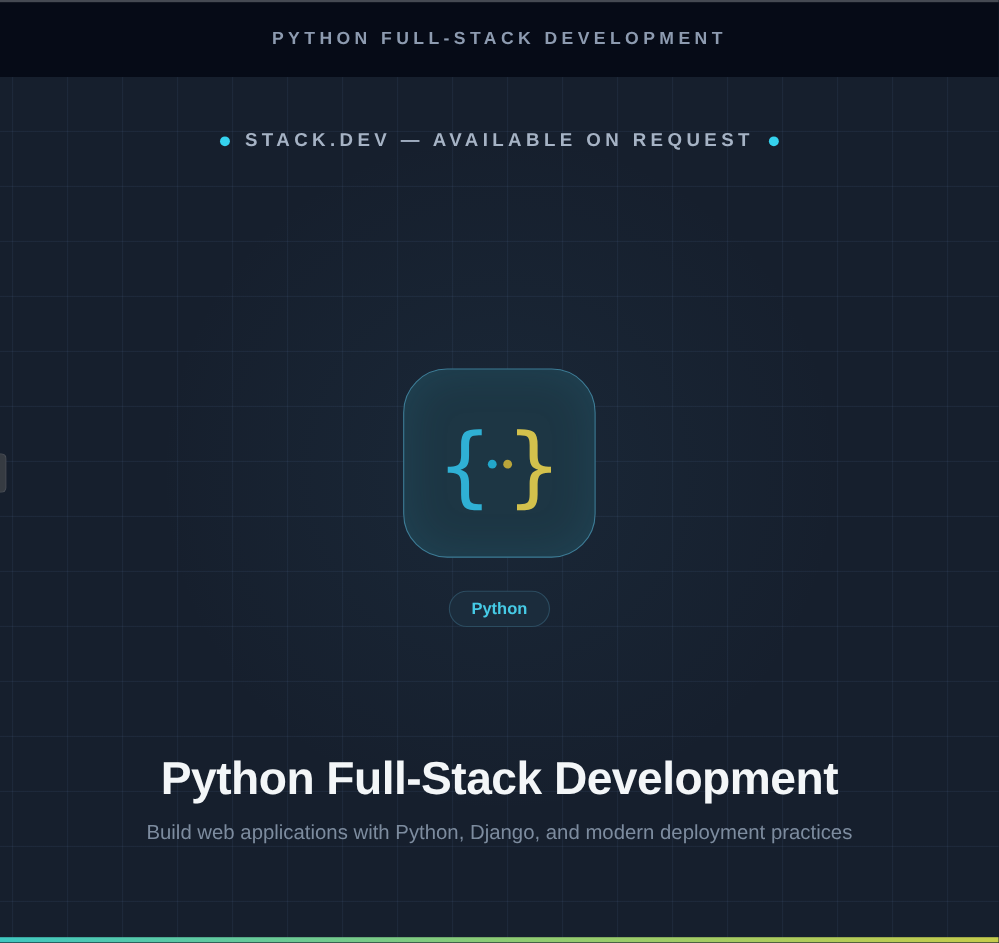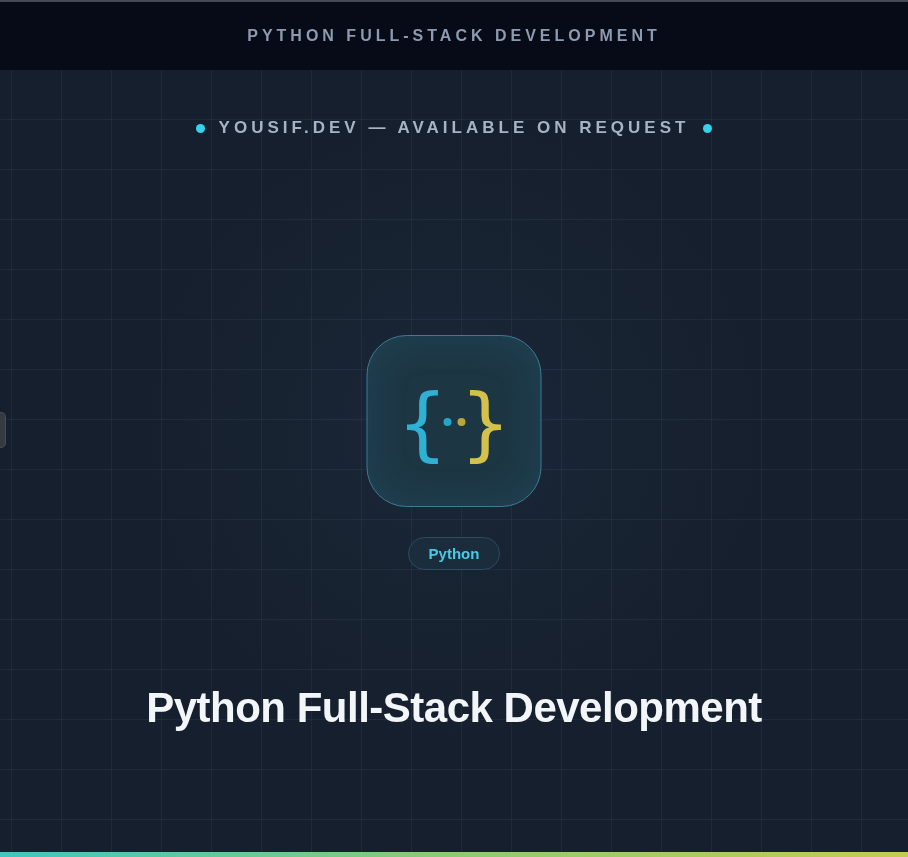--- a/index.html
+++ b/index.html
@@ -149,36 +149,37 @@
 <div class="page">
 
   <header class="app-header">
     <span class="title">PYTHON FULL-STACK DEVELOPMENT</span>
   </header>
 
   <main class="hero">
 
     <div class="tagline">
       <span class="dot"></span>
-      <span class="text">YOUSIF.DEV — AVAILABLE ON REQUEST</span>
+      <span class="text">STACK.DEV — AVAILABLE ON REQUEST</span>
       <span class="dot"></span>
     </div>
 
     <div class="logo-card">
       <span class="brace left">{</span>
       <span class="brace right">}</span>
       <span class="eyes">
         <span class="eye cyan"></span>
         <span class="eye yellow"></span>
       </span>
     </div>
 
     <div class="badges">
       <span class="badge">Python</span>
     </div>
 
     <h1 class="hero-title">Python Full-Stack Development</h1>
+    <p class="hero-subtitle">Build web applications with Python, Django, and modern deployment practices</p>
 
     <div class="drawer-handle"></div>
     <div class="bottom-accent"></div>
 
   </main>
 </div>
 
 </body></html>

